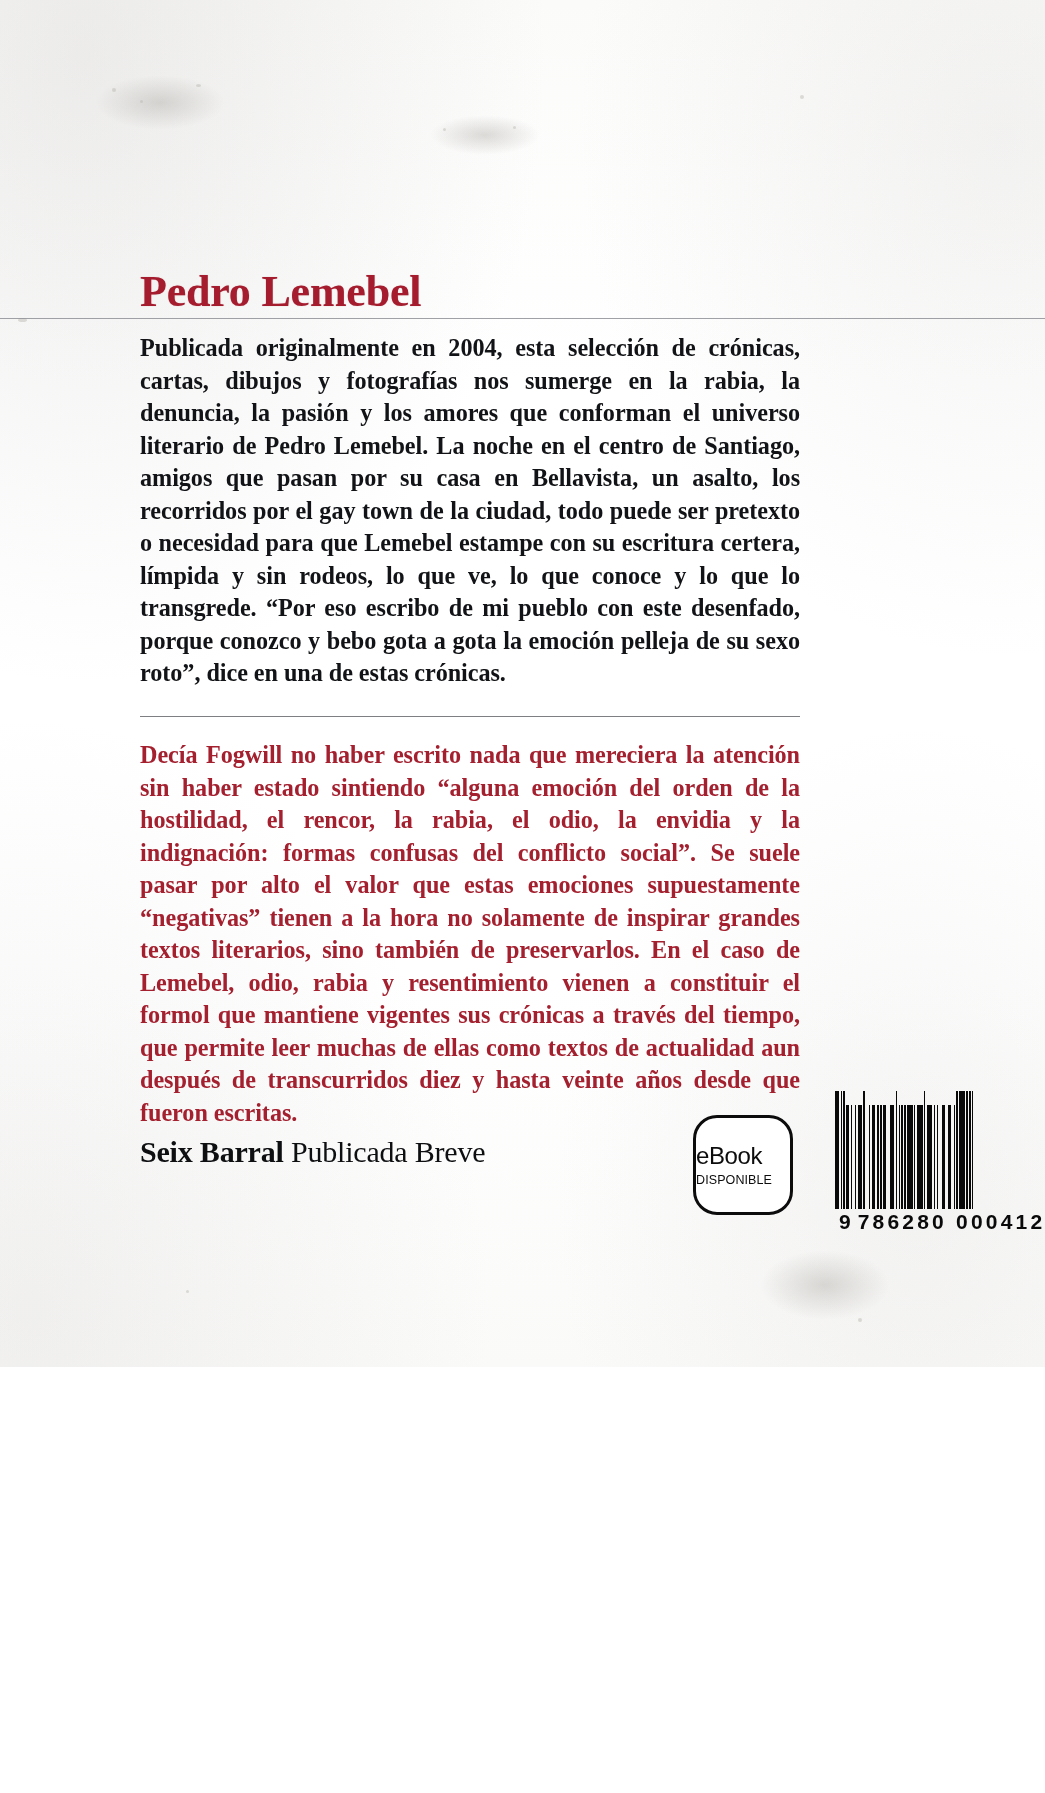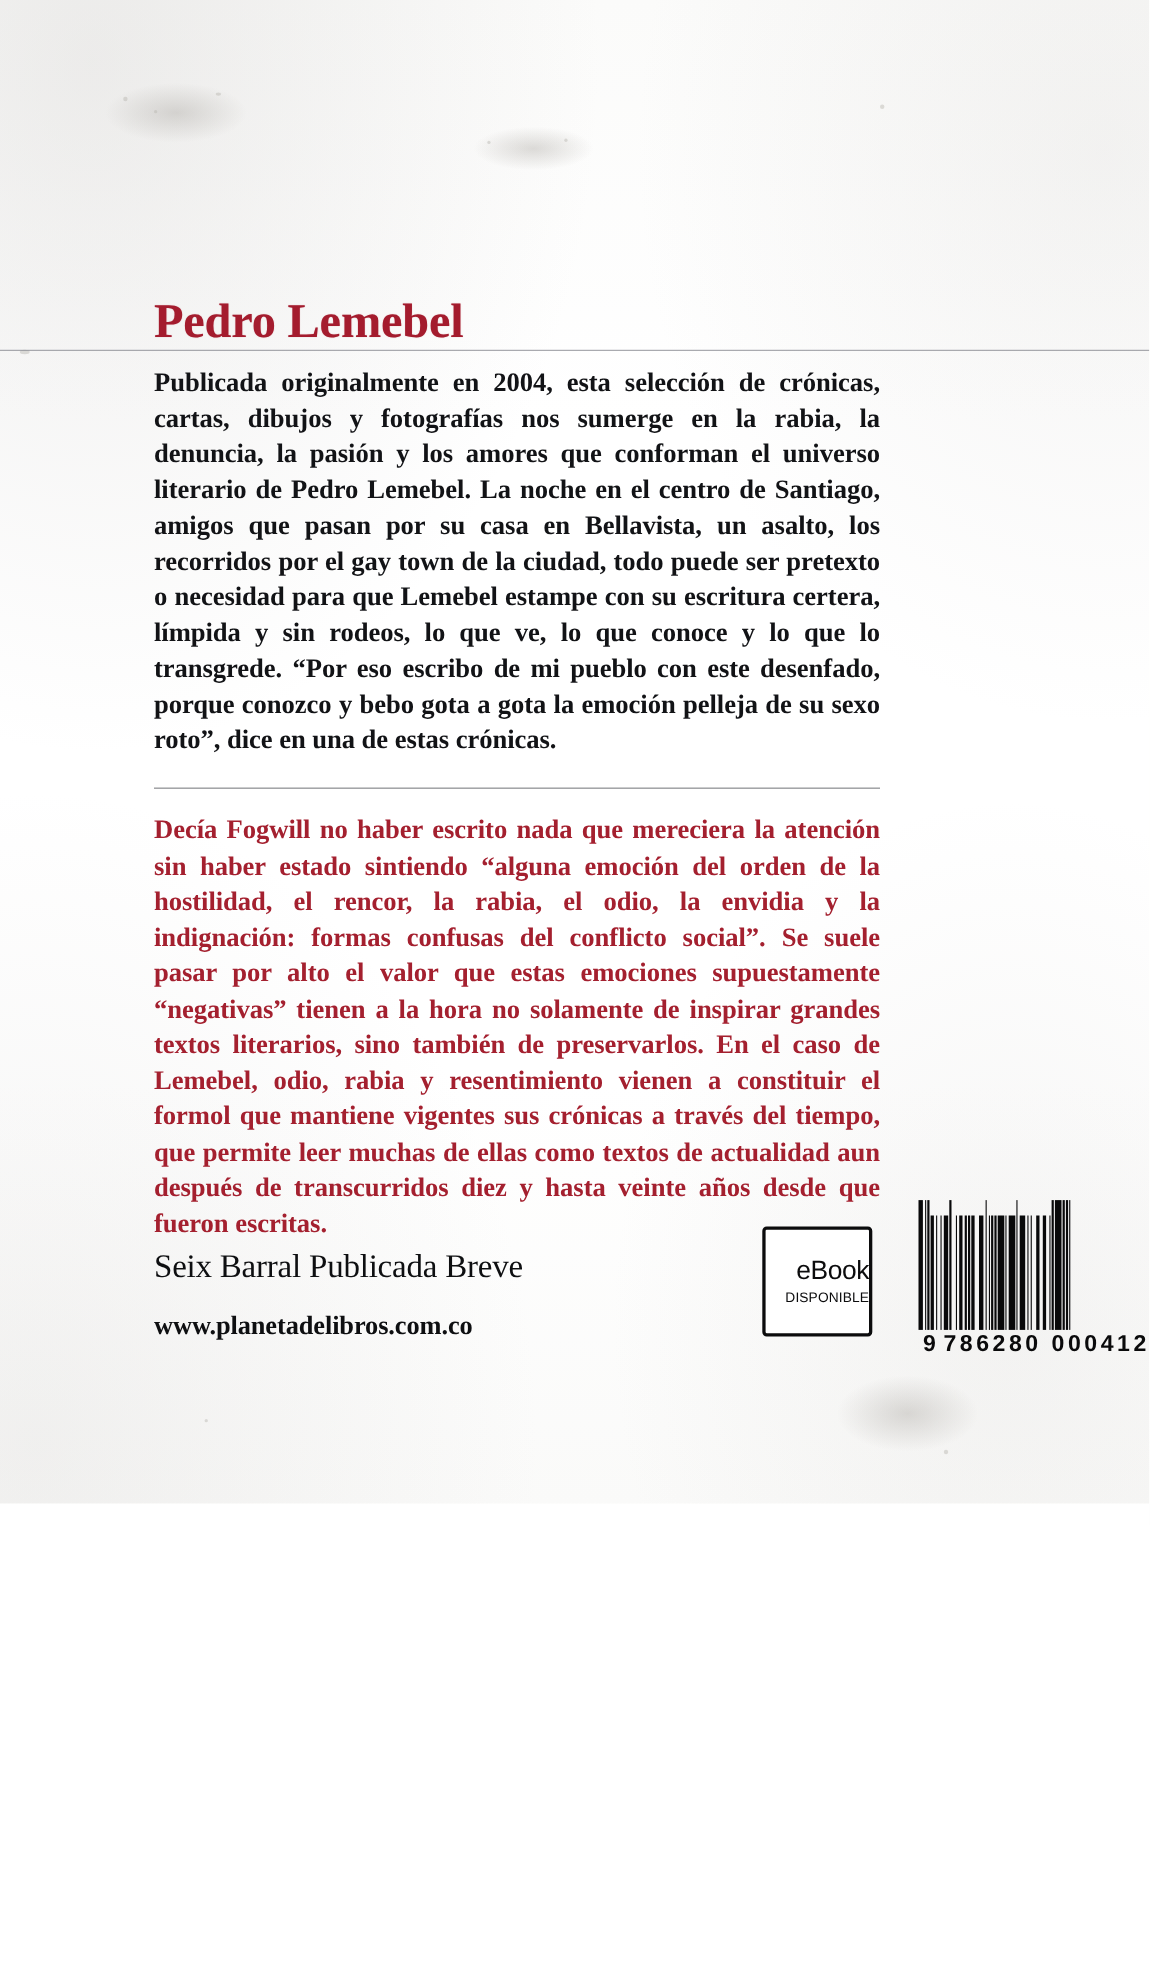--- a/index.html
+++ b/index.html
@@ -174,24 +174,24 @@
     letter-spacing: 0;
   }
 
   .ebook-badge {
     position: absolute;
     right: 237px;
     top: 168px;
     width: 94px;
     height: 94px;
     border: 3px solid #0c0c0d;
-    border-radius: 4px;
+    border-radius: 24px;
     display: flex;
     flex-direction: column;
-    align-items: flex-end;
+    align-items: flex-start;
     justify-content: center;
     background: #fff;
   }
   .ebook-badge .eb-main {
     font-family: "Liberation Sans", "DejaVu Sans", sans-serif;
     font-size: 24px;
     color: #0c0c0d;
     line-height: 1;
     letter-spacing: -0.4px;
   }
@@ -206,21 +206,21 @@
 
   .imprint {
     position: absolute;
     left: 0;
     top: 188px;
     color: #0e0f11;
     font-size: 30px;
     letter-spacing: -.2px;
     white-space: nowrap;
   }
-  .imprint .brand { font-weight: normal; }
+  .imprint .brand { font-weight: bold; }
   .imprint .collection { font-weight: normal; }
 
   .website {
     position: absolute;
     left: 0;
     top: 246px;
     color: #0e0f11;
     font-size: 24px;
     font-weight: bold;
     letter-spacing: -.1px;
@@ -344,16 +344,15 @@
     <div class="ebook-badge">
       <span class="eb-main">eBook</span>
       <span class="eb-sub">DISPONIBLE</span>
     </div>
 
     <div class="imprint">
       <span class="brand">Seix Barral</span>
       <span class="collection">Publicada Breve</span>
     </div>
 
-    <div class="website">www.planetadelibros.com.co</div>
   </div>
 
 </div>
 
 </body></html>

